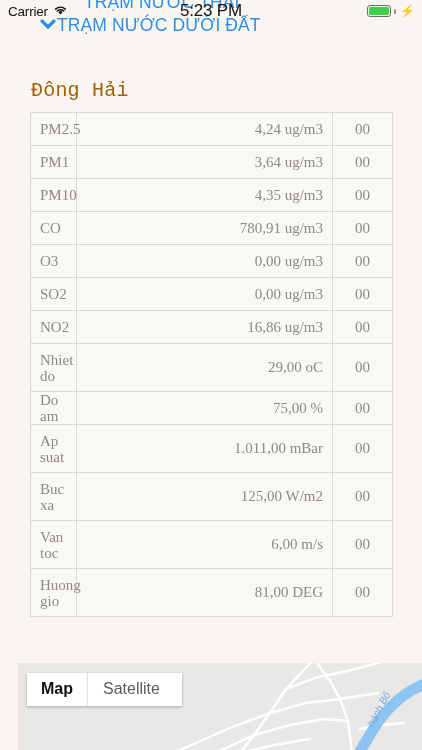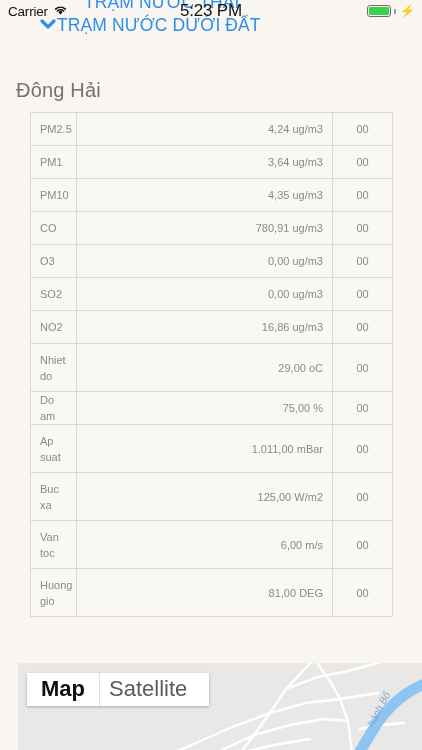--- a/index.html
+++ b/index.html
@@ -63,40 +63,42 @@
   }
   #nav-title-upper { left: 84px; top: -8px; }
   #nav-title-main  { left: 57px; top: 15px; }
   #chevron-icon {
     position: absolute; left: 39px; top: 17px;
     pointer-events: auto;
   }
 
   
   #station-title {
-    position: absolute; left: 16px; top: 79px;
-    font-size: 20px; color: #737373; font-weight: 400;
+    position: absolute; left: 31px; top: 79px;
+    font-size: 20px; color: #a16207; font-weight: 400;
     letter-spacing: 0.2px;
+    font-family: Liberation Mono, monospace;
   }
 
   
   #param-table {
     position: absolute;
     left: 30px; top: 112px;
     width: 362px;
     border-collapse: collapse;
     background: #faf8f4;
     table-layout: fixed;
   }
   #param-table td {
     border: 1px solid #dcd8d2;
     color: #8d8a85;
-    font-size: 11px;
+    font-size: 15px;
     padding: 0 9px;
     background: #faf8f4;
+    font-family: Liberation Serif, serif;
   }
   td.c-name { width: 46px; text-align: left; line-height: 16px; }
   td.c-val  { width: 256px; text-align: right; }
   td.c-num  { width: 60px; text-align: center; }
   tr.r1 td { height: 33px; }
   tr.r2 td { height: 48px; }
   .wrapname { display: block; }
 
   
   #map-panel {
@@ -108,28 +110,28 @@
   }
   #map-svg { position: absolute; inset: 0; }
   #map-type-control {
     position: absolute; left: 9px; top: 10px;
     display: flex;
     background: #fff;
     box-shadow: 0 1px 3px rgba(0,0,0,0.28);
     z-index: 5;
   }
   .map-btn {
-    font-size: 22px;
+    font-size: 16px;
     padding: 7px 14px 8px 14px;
     line-height: 18px;
     color: #5b5b5b;
     white-space: nowrap;
   }
   .map-btn.active { color: #111; font-weight: 700; }
-  #map-btn-satellite { border-left: 1px solid #e2e2e2; padding-left: 9px; padding-right: 22px; }
+  #map-btn-satellite { border-left: 1px solid #e2e2e2; padding-left: 15px; padding-right: 22px; }
   #river-label {
     position: absolute;
     left: 352px; top: 57px;
     font-size: 10px; color: #7ba8d8;
     transform: rotate(-62deg);
     transform-origin: left center;
     white-space: nowrap;
     font-style: italic;
   }
 </style>

